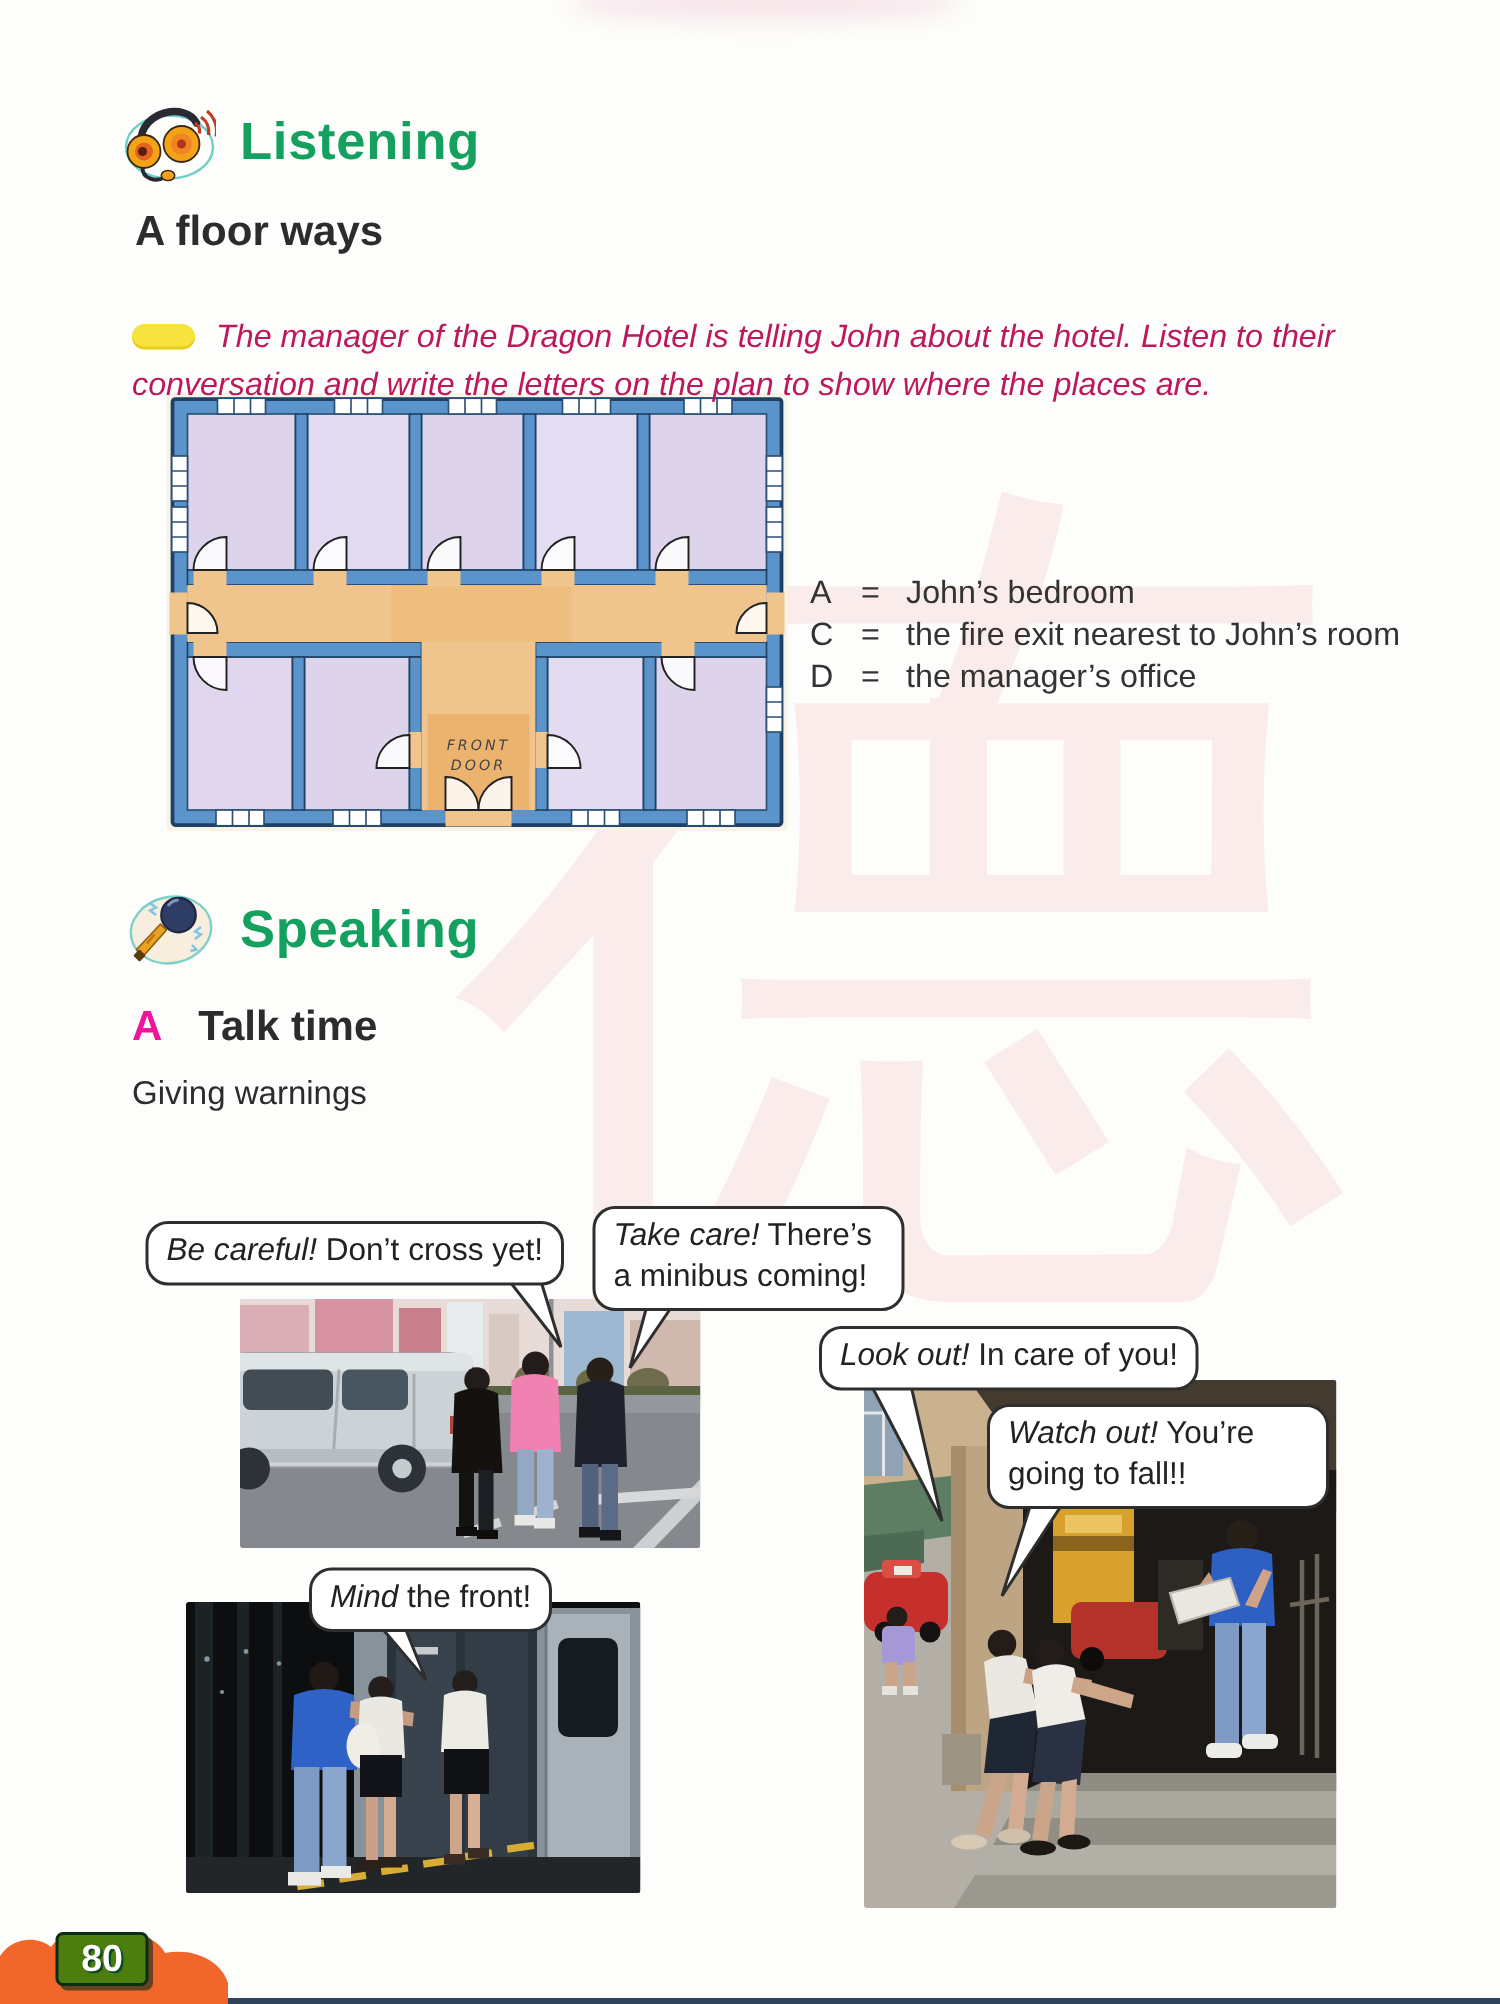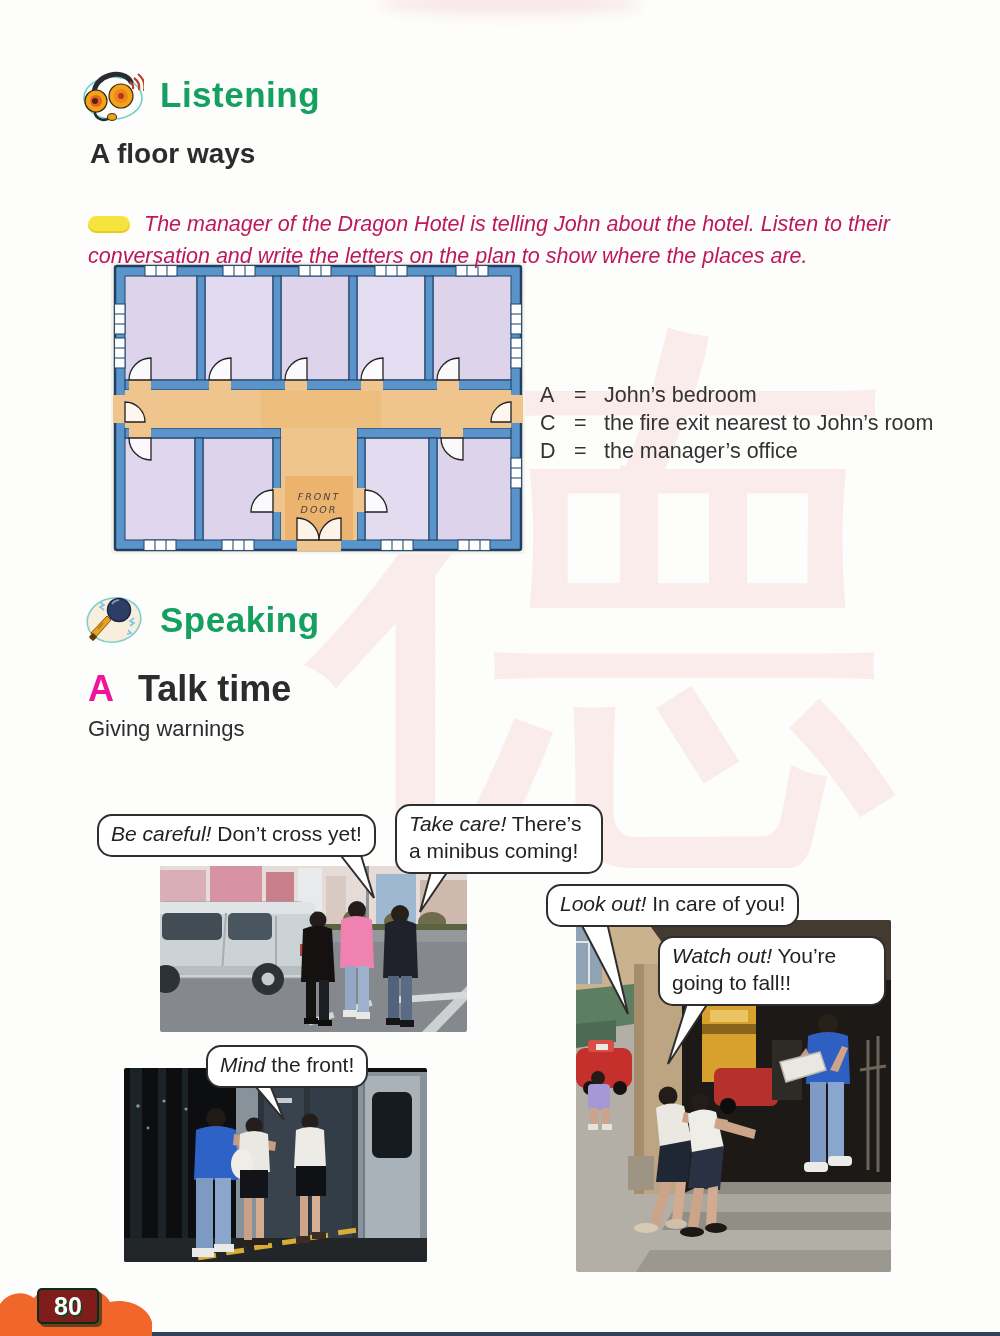--- a/index.html
+++ b/index.html
@@ -25,21 +25,21 @@
   .marker{display:inline-block;width:42px;height:17px;background:#f6e33e;border-radius:9px;
           margin-right:14px;vertical-align:-2px;box-shadow:inset 0 -2px 0 #e8cf1e;}
 
   .plan-wrap{left:100px;top:262px;width:414px;height:292px;z-index:2;padding-left:11px;}
 
   .legend{left:540px;top:381px;font-size:21.5px;color:#333;z-index:3;}
   .legend-row{line-height:28px;white-space:nowrap;}
   .ll{display:inline-block;width:34px;}
   .le{display:inline-block;width:30px;}
 
-  .talk-time{left:88px;top:668px;font-size:36px;font-weight:bold;z-index:3;}
+  .talk-time{left:88px;top:668px;font-size:28px;font-weight:bold;z-index:3;}
   .sec-letter{color:#f0149c;margin-right:24px;}
   .talk-label{color:#2c2c2c;}
   .giving{left:88px;top:716px;font-size:22px;font-weight:normal;color:#2c2c2c;z-index:3;}
   .intro{left:88px;top:760px;font-size:21.5px;color:#3a3a3a;z-index:3;}
 
   
   .bubble{position:absolute;background:#fff;border:2px solid #2e2e2e;border-radius:15px;
           padding:5px 12px 7px;font-size:21px;color:#222;z-index:6;line-height:1.28;}
   .nowrap{white-space:nowrap;}
   .lead{font-style:italic;}
@@ -50,21 +50,21 @@
   .b5{left:206px;top:1045px;}
   .tail{position:absolute;z-index:5;}
 
   .photo{position:absolute;z-index:2;border-radius:2px;overflow:hidden;}
   .photo1{left:160px;top:866px;width:307px;height:166px;}
   .photo2{left:124px;top:1068px;width:303px;height:194px;}
   .photo3{left:576px;top:920px;width:315px;height:352px;}
 
   
   .corner-blob{left:0px;top:1282px;z-index:6;}
-  .page-badge{left:37px;top:1288px;width:58px;height:32px;background:#7f1d1d;
+  .page-badge{left:37px;top:1288px;width:58px;height:32px;background:#4d7c0f;
               border:2px solid #0a2d15;border-radius:5px;box-shadow:3px 3px 0 rgba(15,40,24,.6);
               color:#fff;font-size:25px;font-weight:bold;display:flex;align-items:center;
               justify-content:center;z-index:7;text-shadow:1.5px 1.5px 0 #0c4b24;}
   .notch{left:100px;top:1322px;width:44px;height:9px;background:#ced2d5;border-radius:3px;z-index:5;}
   .bottom-line{left:86px;top:1332px;width:914px;height:4px;background:#30425c;z-index:5;}
 </style>
 </head>
 <body>
 
 <div class="page">

